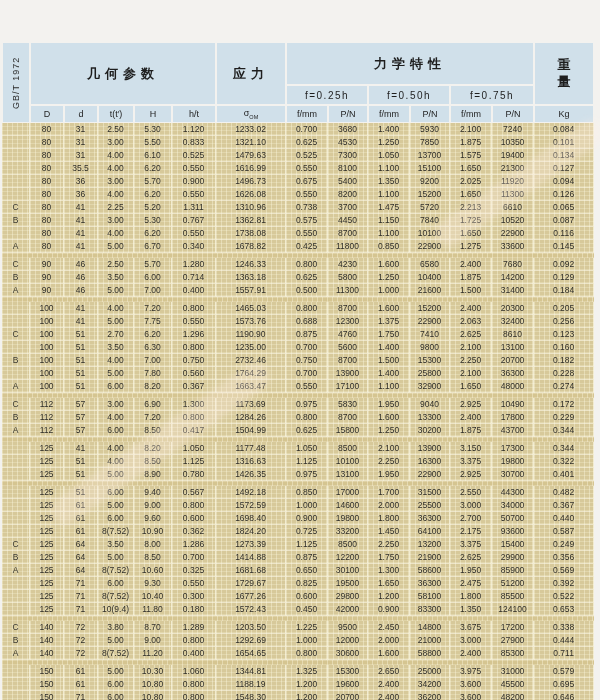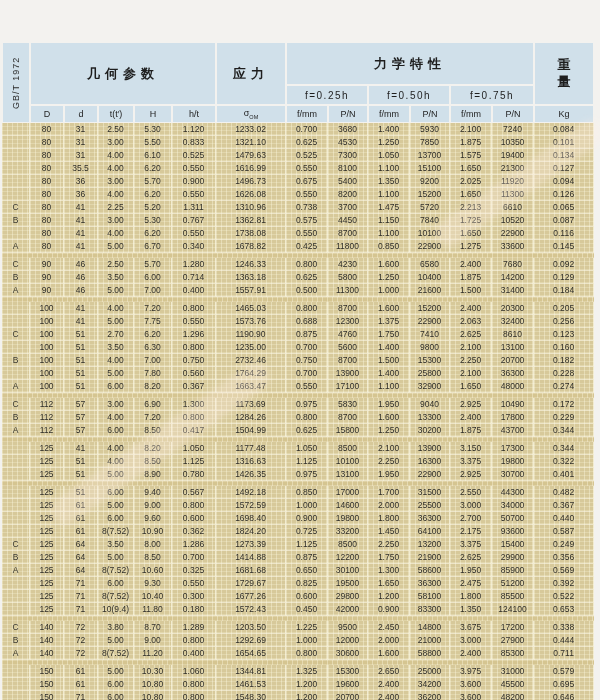--- a/index.html
+++ b/index.html
@@ -774,21 +774,21 @@
           <td>31000</td>
           <td>0.579</td>
         </tr>
         <tr class="data">
           <td class="lbl"></td>
           <td>150</td>
           <td>61</td>
           <td>6.00</td>
           <td>10.80</td>
           <td>0.800</td>
-          <td>1461.53</td>
+          <td>1188.19</td>
           <td>1.200</td>
           <td>19600</td>
           <td>2.400</td>
           <td>34200</td>
           <td>3.600</td>
           <td>45500</td>
           <td>0.695</td>
         </tr>
         <tr class="data">
           <td class="lbl"></td>

